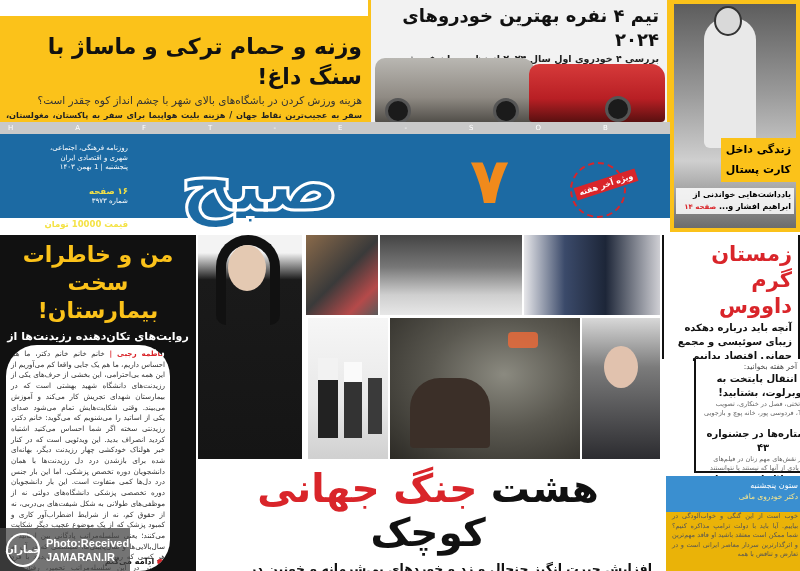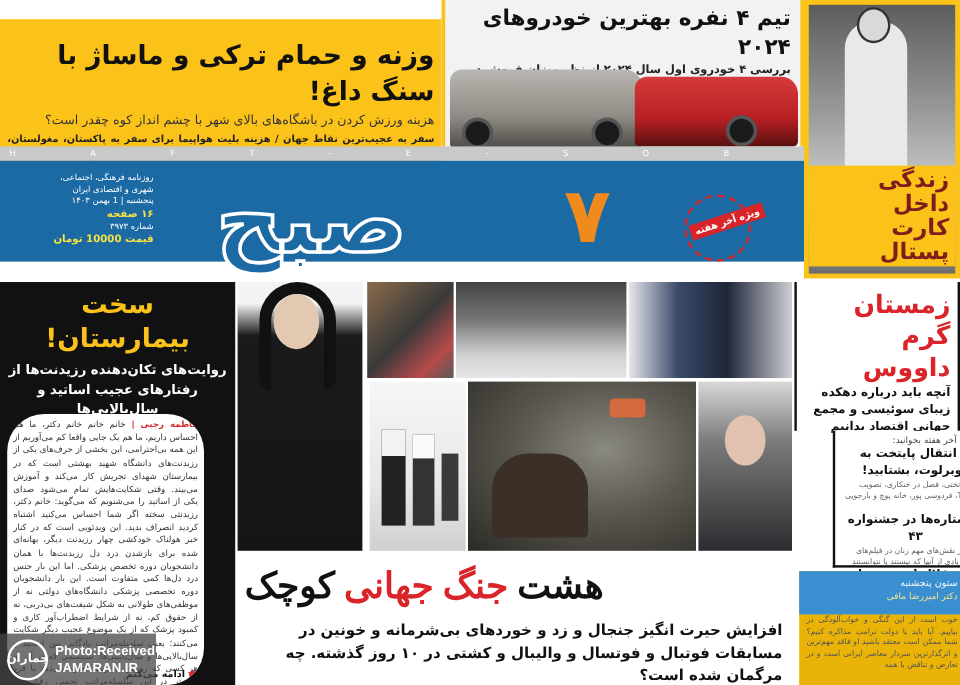--- a/index.html
+++ b/index.html
@@ -24,29 +24,29 @@
   .car.truck { left: 4px; top: 58px; width: 160px; height: 66px; background: linear-gradient(180deg,#b9b7b2 0%,#8f8a83 60%,#4d4a45 100%); }
   .car.suv { left: 158px; top: 64px; width: 136px; height: 58px; background: linear-gradient(180deg,#d63a3a 0%,#b81f24 60%,#5a1010 100%); }
   .wheel { position: absolute; width: 26px; height: 26px; border-radius: 50%; background: #1b1b1b; border: 3px solid #555; }
 
   
   #top-right { left: 670px; top: 0; width: 130px; height: 232px; background: #fbc21a; padding: 4px; }
   #top-right .photo { width: 122px; height: 224px; background: linear-gradient(180deg,#5d5d5d 0%,#9a9a9a 40%,#cfcfcf 70%,#6c6c6c 100%); position: relative; overflow: hidden; }
   #top-right .person { position: absolute; left: 30px; top: 14px; width: 52px; height: 130px; background: #e9e9e9; border-radius: 22px 22px 6px 6px; }
   #top-right .head { position: absolute; left: 40px; top: 2px; width: 28px; height: 30px; border-radius: 50%; background: #d9d9d9; border: 2px solid #333; }
   #top-right .cap-box { position: absolute; right: 0; top: 134px; background: #fbc21a; padding: 2px 5px; }
-  #top-right .cap-hl { font-size: 19px; font-weight: bold; color: #7f1d1d; line-height: 20px; }
+  #top-right .cap-hl { font-size: 11px; font-weight: bold; color: #000000; line-height: 20px; }
   #top-right .cap-sub { position: absolute; right: 2px; top: 184px; width: 118px; background: rgba(255,255,255,0.85); font-size: 8px; line-height: 12px; padding: 1px 3px; text-align: right; font-weight: bold; }
   #top-right .cap-sub .pg { color: #d9252a; font-size: 7px; }
 
   
   #latin-strip { left: 0; top: 122px; width: 670px; height: 12px; background: #c9c9c9; direction: ltr; font-size: 7px; color: #fff; letter-spacing: 62px; padding-left: 8px; line-height: 12px; white-space: nowrap; overflow: hidden; }
   #masthead { left: 0; top: 134px; width: 670px; height: 84px; background: #1c6aa3; }
   #masthead .info { position: absolute; left: 8px; top: 10px; width: 120px; font-size: 7px; color: #fff; line-height: 9.5px; text-align: right; }
-  #masthead .info .yl { color: #f4e245; font-weight: bold; font-size: 8.5px; line-height: 12px; }
+  #masthead .info .yl { color: #f4e245; font-weight: bold; font-size: 8.5px; line-height: 12px; margin-top: 12px; }
   #masthead .logo { position: absolute; left: 180px; top: 8px; font-size: 76px; font-weight: bold; color: #1c6aa3; -webkit-text-stroke: 3px #fff; letter-spacing: -4px; line-height: 84px; direction: rtl; }
   #masthead .seven { position: absolute; left: 470px; top: 12px; font-size: 64px; font-weight: bold; color: #f08a1c; line-height: 70px; }
   #masthead .badge { position: absolute; left: 570px; top: 28px; width: 56px; height: 56px; border-radius: 50%; border: 2px dashed #d9252a; }
   #masthead .badge-label { position: absolute; left: 574px; top: 44px; background: #d9252a; color: #fff; font-size: 8px; padding: 2px 4px; transform: rotate(-18deg); white-space: nowrap; font-weight: bold; }
 
   
   #left-col { left: 0; top: 235px; width: 196px; height: 336px; background: #111; padding: 6px 6px 0 6px; }
   #left-col .hl { font-size: 22px; font-weight: bold; color: #fbc21a; line-height: 28px; text-align: center; }
   #left-col .sub { font-size: 11px; color: #fff; font-weight: bold; text-align: center; line-height: 16px; margin-top: 4px; }
   #left-col .article { position: absolute; left: 6px; top: 110px; width: 164px; height: 226px; background: #fff; padding: 4px 5px; font-size: 7.2px; line-height: 10.7px; color: #333; text-align: justify; overflow: hidden; border-radius: 31px; }
@@ -86,21 +86,21 @@
   
   #column { left: 666px; top: 476px; width: 138px; height: 95px; background: #eab308; }
   #column .head { background: #3a8fd0; height: 36px; padding: 4px 6px; text-align: right; }
   #column .head .lbl { font-size: 8px; color: #fff; line-height: 11px; }
   #column .head .auth { font-size: 7.5px; color: #f6e58d; line-height: 11px; }
   #column .title { font-size: 12px; font-weight: bold; color: #111; text-align: right; padding: 5px 6px 2px; line-height: 16px; }
   #column .body { font-size: 6.5px; color: #555; text-align: justify; padding: 0 6px; line-height: 9.5px; }
 
   
   #main-hl { left: 198px; top: 463px; width: 460px; height: 108px; background: #fff; padding: 4px 6px; }
-  #main-hl .hl { font-size: 30px; font-weight: bold; text-align: left; line-height: 44px; color: #111; font-family: Liberation Serif, serif; }
+  #main-hl .hl { font-size: 39px; font-weight: bold; text-align: center; line-height: 44px; color: #111; }
   #main-hl .hl .red { color: #d9252a; }
   #main-hl .sub { font-size: 12.5px; font-weight: bold; color: #111; text-align: right; line-height: 19px; margin-top: 4px; }
 
   
   #watermark { left: 0; top: 528px; width: 130px; height: 43px; background: rgba(70,70,70,0.75); direction: ltr; display: flex; align-items: center; padding-left: 6px; }
   #watermark .wm-logo { width: 34px; height: 34px; border-radius: 50%; border: 2px solid #fff; color: #fff; font-size: 10px; display: flex; align-items: center; justify-content: center; font-weight: bold; }
   #watermark .wm-text { margin-left: 6px; color: #fff; font-family: "Liberation Sans", sans-serif; font-size: 11px; font-weight: bold; line-height: 14px; }
 </style>
 </head>
 <body>
@@ -130,20 +130,24 @@
 </div>
 
 <div id="top-right" class="abs">
   <div class="photo">
     <div class="person"></div>
     <div class="head"></div>
     <div class="cap-box">
       <div class="cap-hl">زندگی داخل</div>
       <div class="cap-hl">کارت پستال</div>
     </div>
+    <div class="cap-sub">
+      <span>یادداشت‌هایی خواندنی از ابراهیم افشار و...</span>
+      <span class="pg">صفحه ۱۴</span>
+    </div>
   </div>
 </div>
 
 <div id="latin-strip" class="abs">HAFT-E-SOBH</div>
 
 <div id="masthead" class="abs">
   <div class="info">
     <div>روزنامه فرهنگی، اجتماعی،</div>
     <div>شهری و اقتصادی ایران</div>
     <div>پنجشنبه | 1 بهمن ۱۴۰۳</div>
@@ -151,20 +155,21 @@
     <div>شماره ۳۹۷۳</div>
     <div class="yl">قیمت 10000 تومان</div>
   </div>
   <div class="logo">صبح</div>
   <div class="seven">۷</div>
   <div class="badge"></div>
   <div class="badge-label">ویژه آخر هفته</div>
 </div>
 
 <div id="left-col" class="abs">
+  <div class="hl">من و خاطرات</div>
   <div class="hl">سخت بیمارستان!</div>
   <div class="sub">روایت‌های تکان‌دهنده رزیدنت‌ها از رفتارهای عجیب اساتید و سال‌بالایی‌ها</div>
   <div class="article">
     <span class="author">فاطمه رجبی |</span>
     <span>خانم خانم خانم دکتر، ما هم احساس داریم، ما هم یک جایی واقعا کم می‌آوریم از این همه بی‌احترامی، این بخشی از حرف‌های یکی از رزیدنت‌های دانشگاه شهید بهشتی است که در بیمارستان شهدای تجریش کار می‌کند و آموزش می‌بیند. وقتی شکایت‌هایش تمام می‌شود صدای یکی از اساتید را می‌شنویم که می‌گوید: خانم دکتر، رزیدنتی سخته اگر شما احساس می‌کنید اشتباه کردید انصراف بدید. این ویدئویی است که در کنار خبر هولناک خودکشی چهار رزیدنت دیگر، بهانه‌ای شده برای بازشدن درد دل رزیدنت‌ها با همان دانشجویان دوره تخصص پزشکی. اما این بار جنس درد دل‌ها کمی متفاوت است. این بار دانشجویان دوره تخصصی پزشکی دانشگاه‌های دولتی نه از موظفی‌های طولانی به شکل شیفت‌های بی‌دربی، نه از حقوق کم، نه از شرایط اضطراب‌آور کاری و کمبود پزشک که از یک موضوع عجیب دیگر شکایت می‌کنند؛ یعنی سلسله‌مراتب پادگانی بین اساتید و سال‌بالایی‌ها و سال‌پایینی‌ها؛ سیستمی که در آن به هر کسی که رورش می‌رسد اجازه می‌دهد با فرد پایین‌تر در این سلسله‌مراتب تحمیر، رفتارهایی داشته باشد که هم خواندنی و شنیدنی...</span>
     <div class="more">
       <span class="dot">●</span>
       <span>ادامه می‌کنم</span>
     </div>
   </div>
@@ -204,21 +209,21 @@
   <div class="item-d">غلامرضا تختی، فصل در خنکاری، تصویب بالرمو TT، فردوسی پور، خانه پوچ و بازجویی محترمانه</div>
   <div class="item-t"><span class="dot">● </span><span>ستاره‌ها در جشنواره ۴۳</span></div>
   <div class="item-d">مروری بر نقش‌های مهم زنان در فیلم‌های امسال و یادی از آنها که نیستند یا نتوانستند</div>
   <div class="item-t"><span class="dot">● </span><span>استقلال از موسیمانه عبور نمی‌کند</span></div>
   <div class="item-d">اولتیماتوم به سرمربی استقلال داده شده و جلسات اخیر او با مدیران مثبت بوده است</div>
 </div>
 
 <div id="column" class="abs">
   <div class="head">
     <div class="lbl">ستون پنجشنبه</div>
-    <div class="auth">دکتر امیررضا مافی</div>
+    <div class="auth">دکتر خودروی مافی</div>
   </div>
   <div class="body">خوب است از این گنگی و خواب‌آلودگی در بیاییم. آیا باید با دولت ترامپ مذاکره کنیم؟ شما ممکن است معتقد باشید او فاقد مهم‌ترین و اثرگذارترین سردار معاصر ایرانی است و در تعارض و تناقض با همه</div>
 </div>
 
 <div id="main-hl" class="abs">
   <div class="hl">
     <span>هشت</span>
     <span class="red">جنگ جهانی</span>
     <span>کوچک</span>
   </div>

